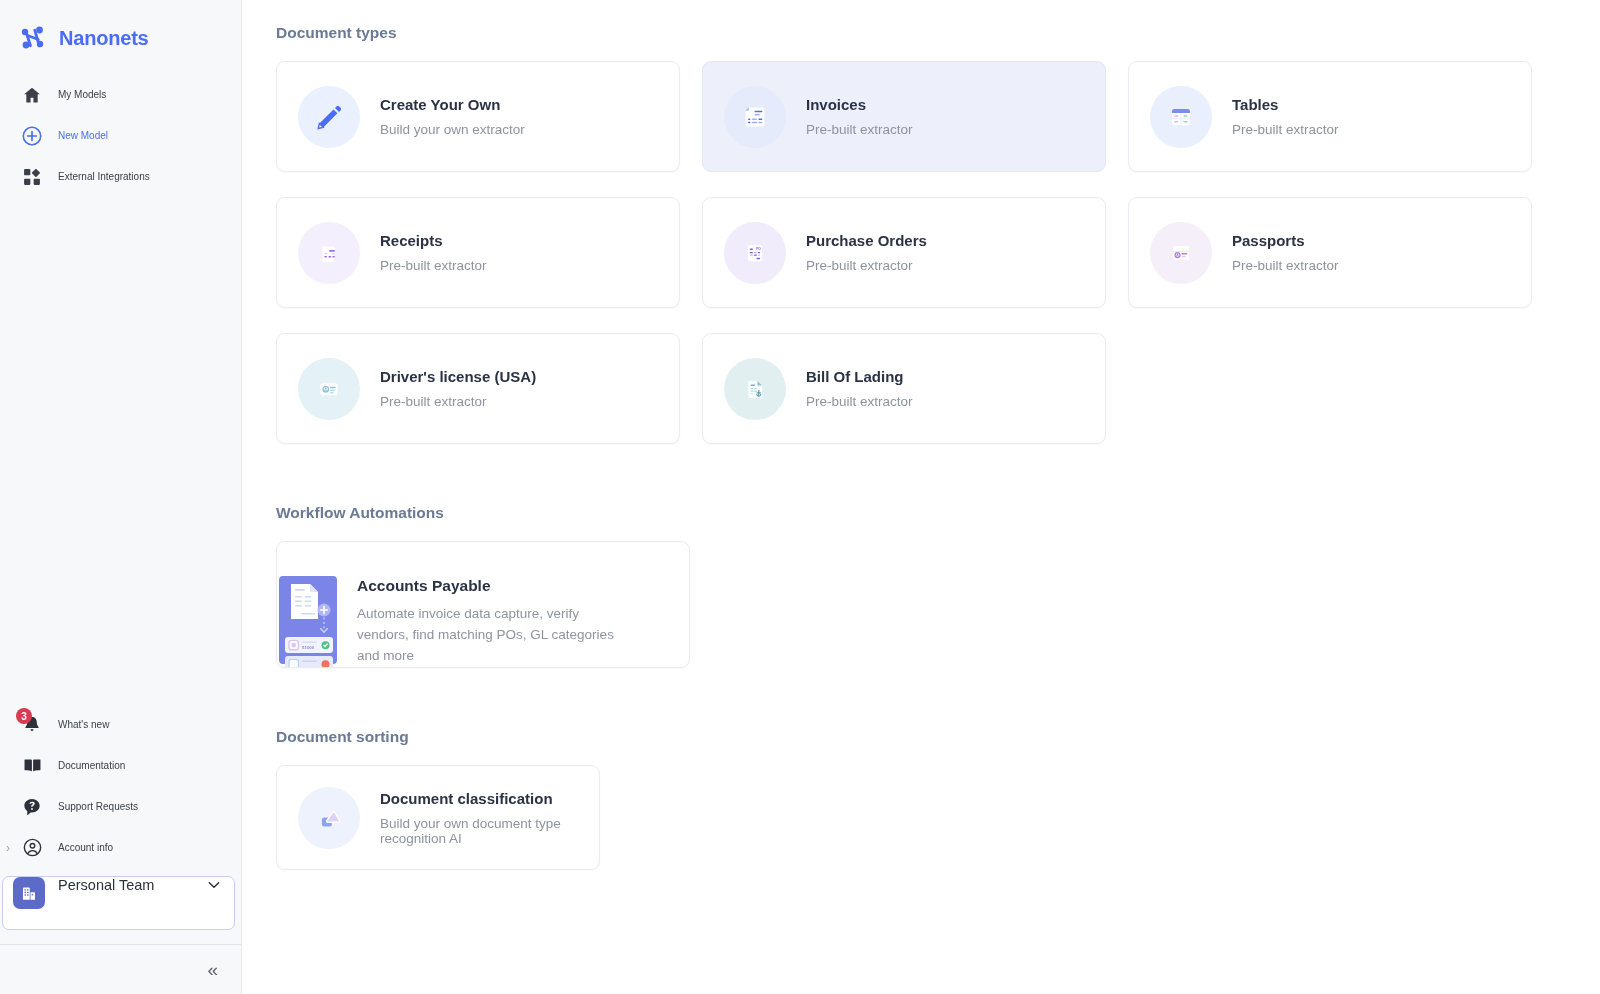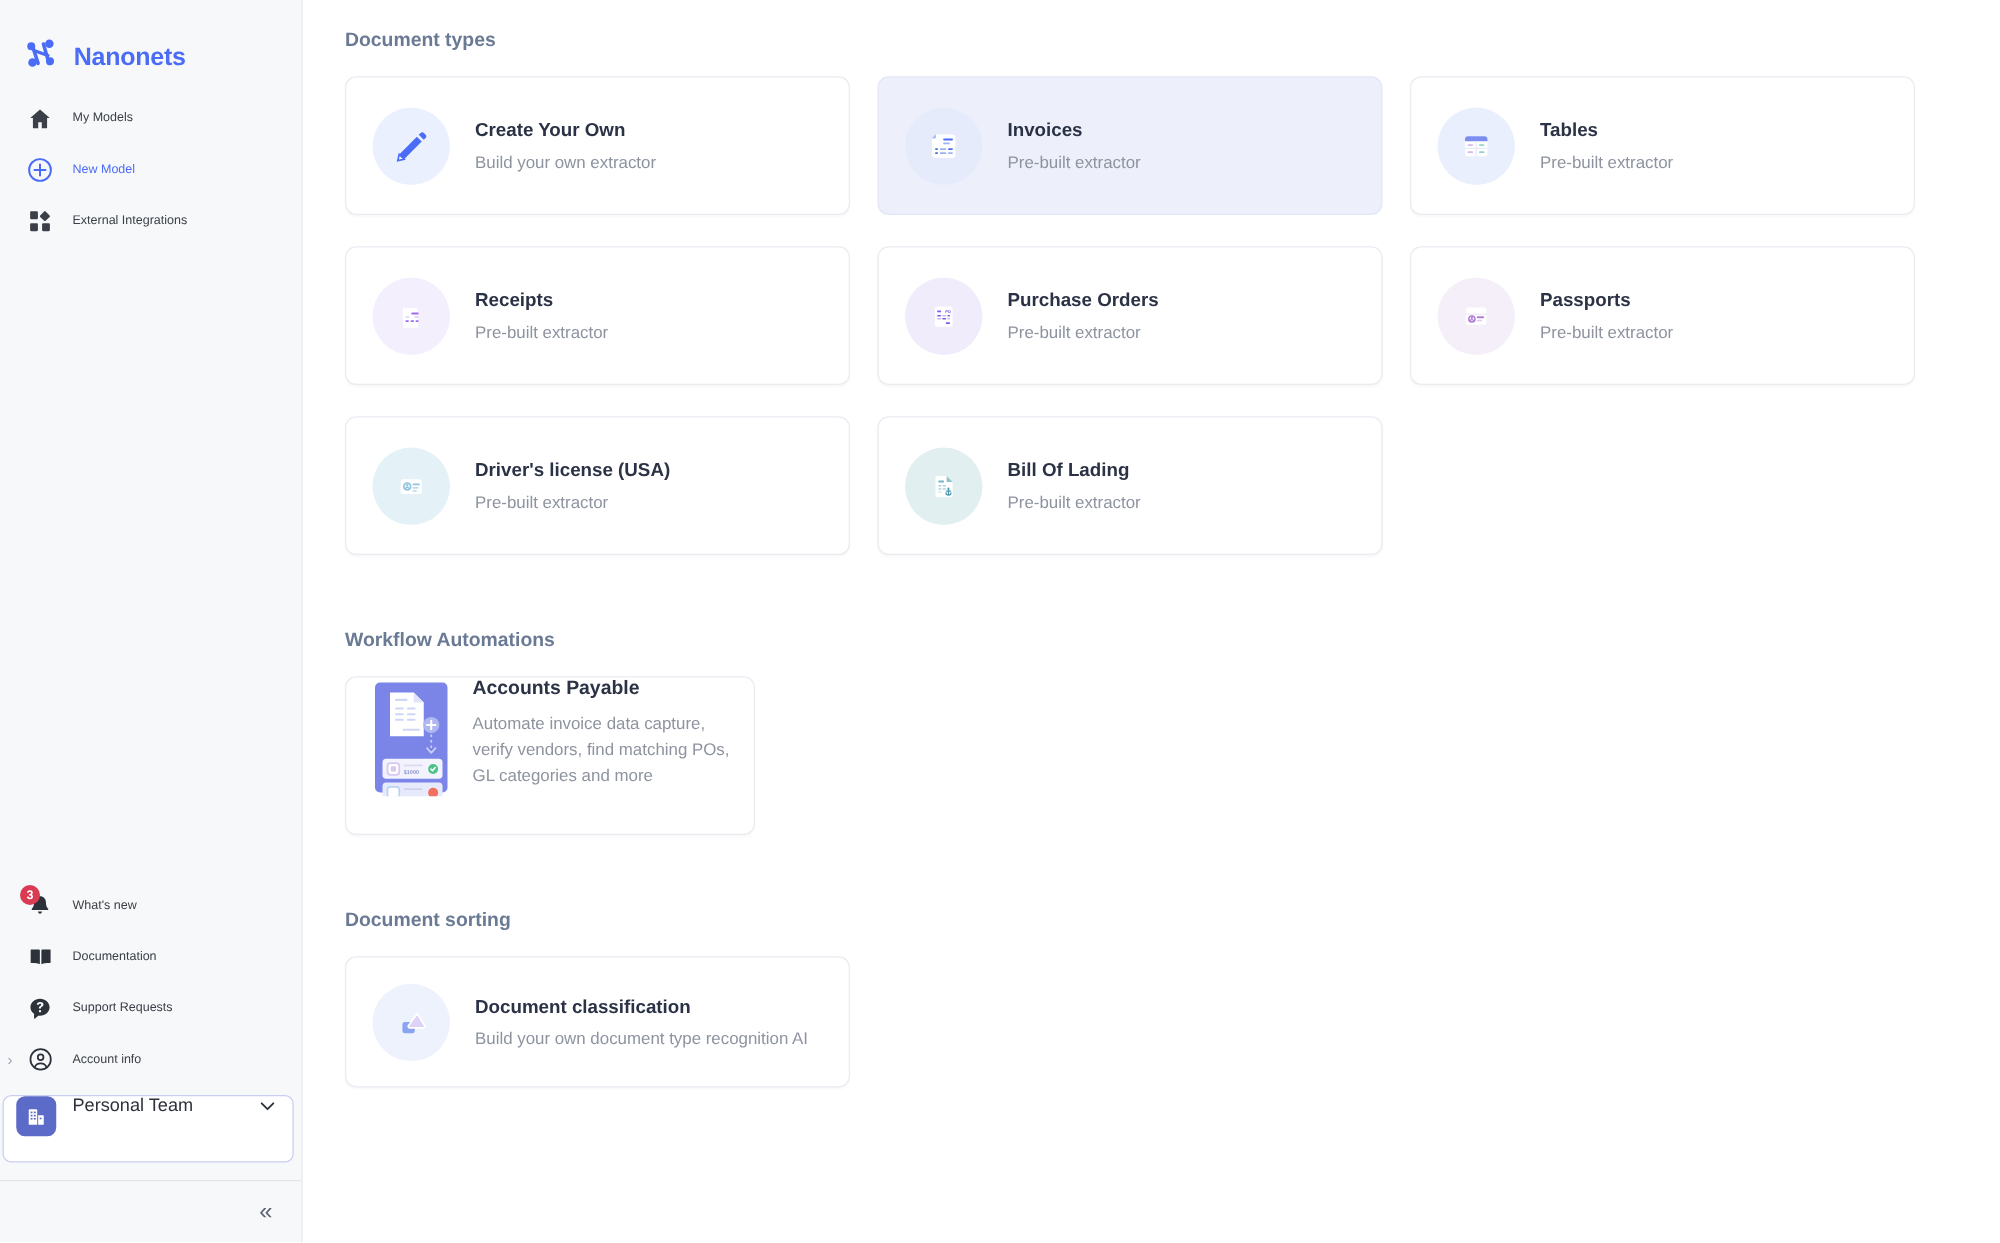--- a/index.html
+++ b/index.html
@@ -13,21 +13,21 @@
 
   
   .sidebar {
     width: 242px; min-width: 242px; height: 994px;
     background: #f7f8fa;
     border-right: 1px solid #e8eaee;
     display: flex; flex-direction: column;
     position: relative;
   }
   .brand {
-    display: flex; align-items: flex-end; gap: 11px;
+    display: flex; align-items: center; gap: 11px;
     padding: 18px 0 0 18px; height: 58px;
   }
   .brand-logo { width: 30px; height: 30px; flex: none; }
   .brand-name {
     font-size: 20px; font-weight: 700; color: #4a6cf7;
     letter-spacing: -0.2px;
   }
   .nav-top { margin-top: 16px; }
   .nav-item {
     display: flex; align-items: center; gap: 14px;
@@ -114,38 +114,38 @@
     width: 62px; height: 62px; border-radius: 50%;
     flex: none; display: flex; align-items: center; justify-content: center;
   }
   .card-text { display: flex; flex-direction: column; gap: 9px; }
   .card-title { font-size: 15px; font-weight: 700; color: #2b3245; }
   .card-sub { font-size: 13.5px; color: #8d939f; }
 
   .block-gap { height: 60px; }
 
   .wide-card {
-    width: 328px;
+    width: 414px;
     background: #ffffff;
     border: 1px solid #eaecf1;
     border-radius: 9px;
     height: 127px;
-    display: flex; align-items: flex-start;
-    padding-left: 21px; gap: 18px;
+    display: flex; align-items: flex-end;
+    gap: 18px;
     cursor: pointer;
     box-shadow: 0 1px 2px rgba(16,24,40,0.03);
     overflow: hidden;
   }
   .ap-illus { width: 62px; height: 95px; flex: none; }
   .wide-text { display: flex; flex-direction: column; gap: 9px; padding-right: 10px; }
   .wide-title { font-size: 15.5px; font-weight: 700; color: #2b3245; }
   .wide-sub { font-size: 13.5px; color: #8d939f; line-height: 1.55; max-width: 258px; }
 
   .sort-card {
-    width: 404px; height: 105px;
+    width: 324px; height: 105px;
     background: #ffffff;
     border: 1px solid #eaecf1;
     border-radius: 9px;
     display: flex; align-items: center;
     padding-left: 21px; gap: 20px;
     cursor: pointer;
     box-shadow: 0 1px 2px rgba(16,24,40,0.03);
   }
 </style>
 </head>

